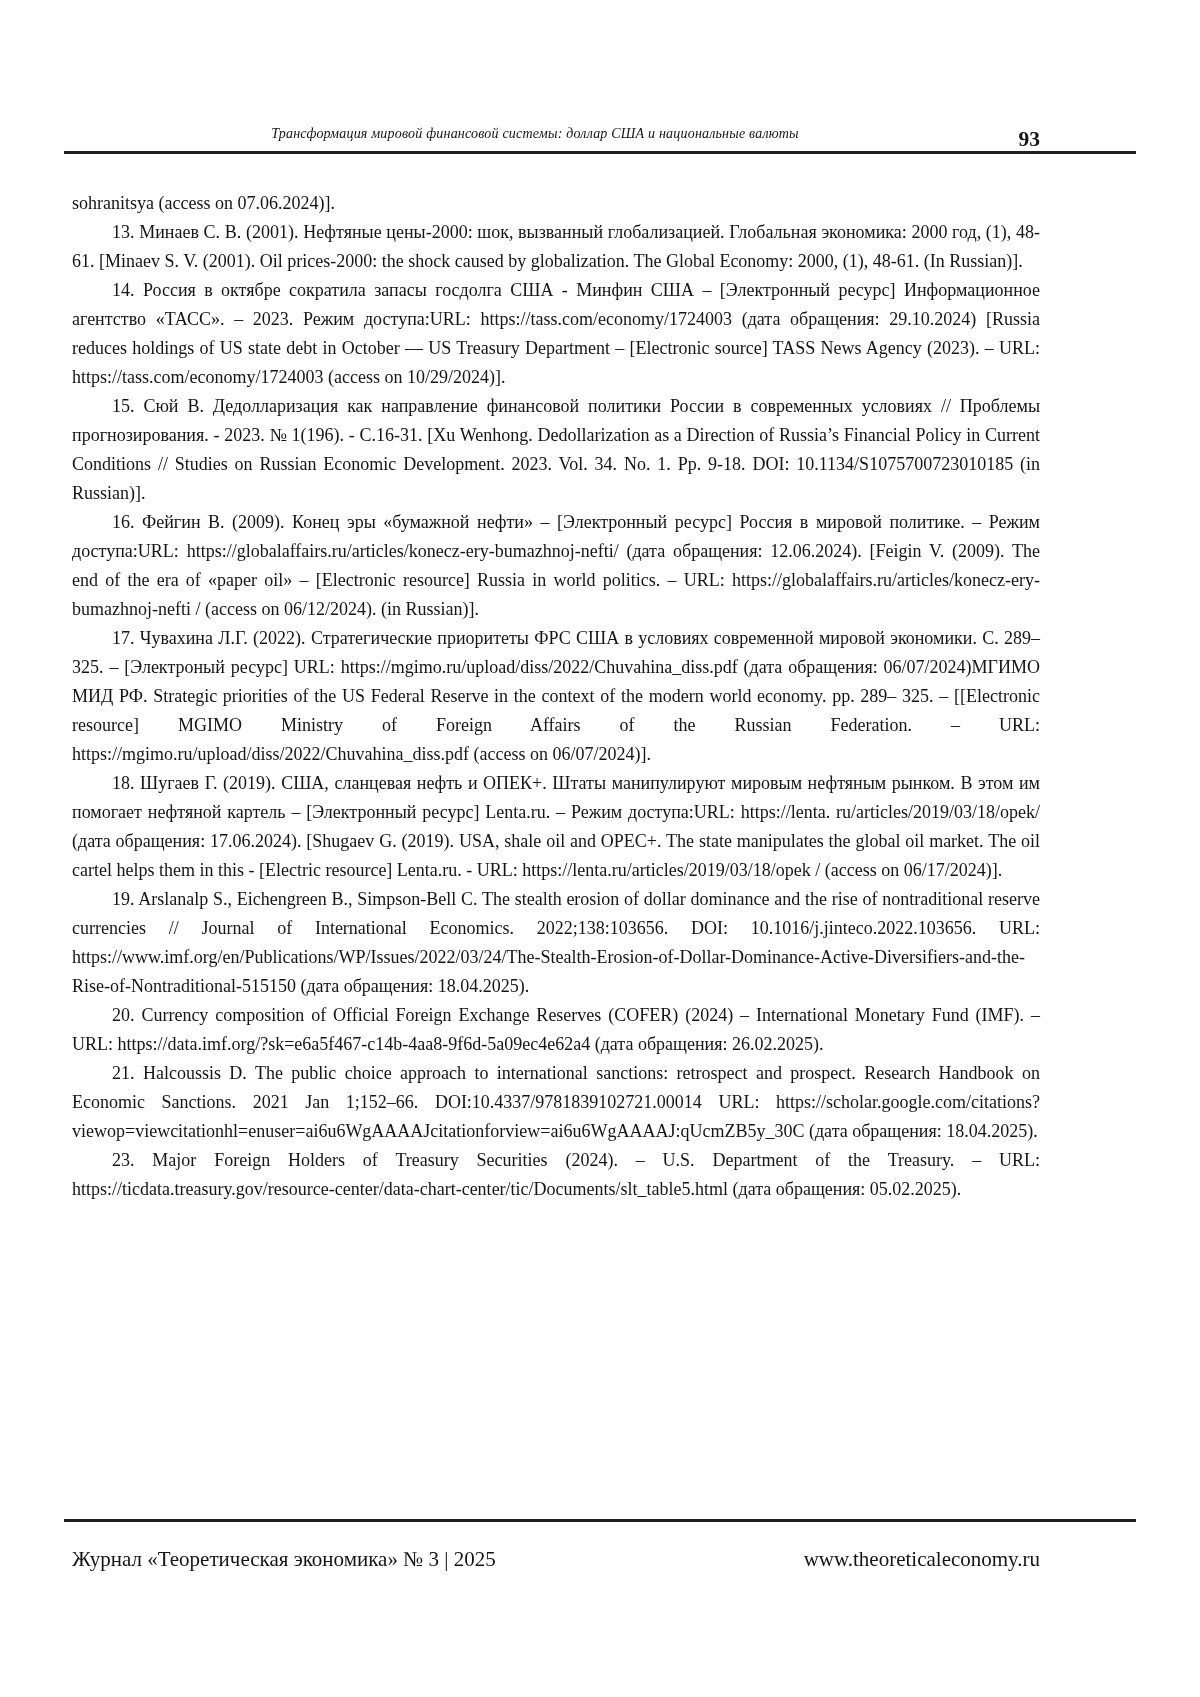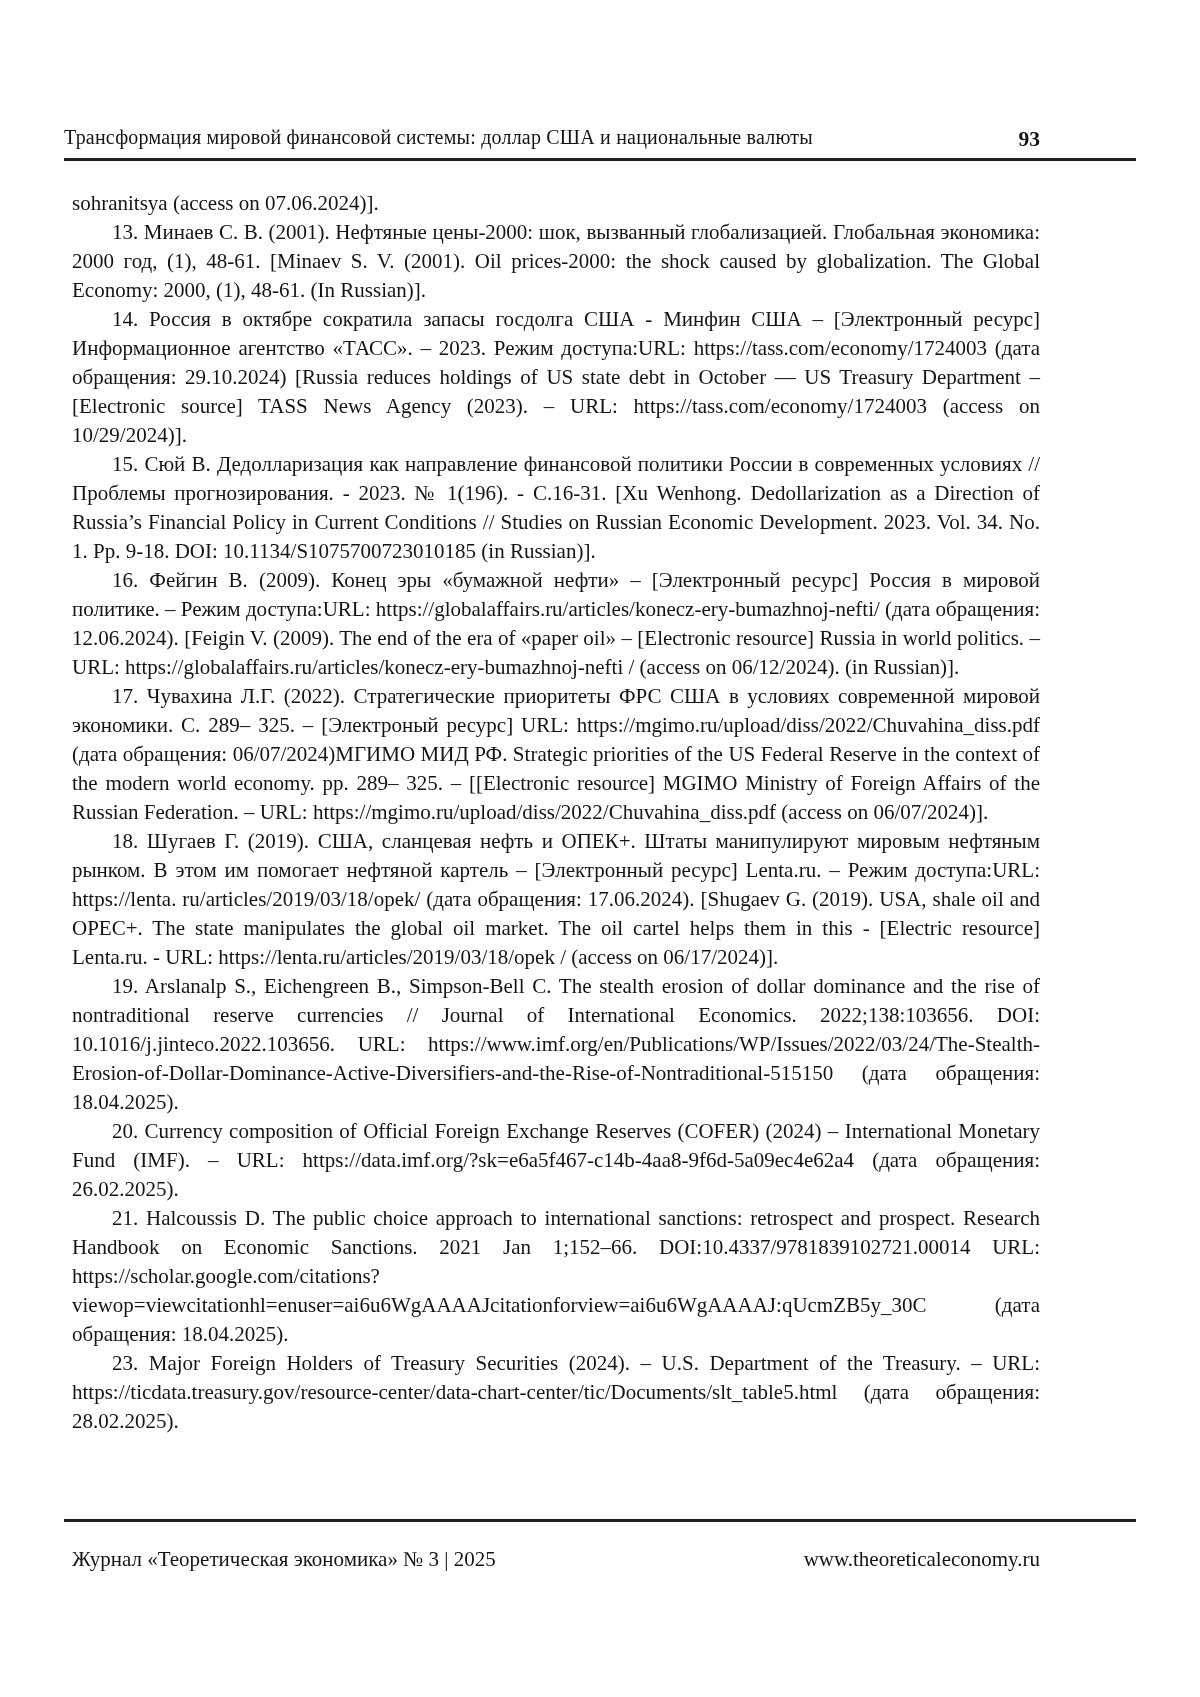--- a/index.html
+++ b/index.html
@@ -19,23 +19,24 @@
     position: absolute;
     top: 126px;
     left: 64px;
     width: 1072px;
   }
   .header-row {
     position: relative;
   }
   .running-title {
     display: block;
-    text-align: left;
+    text-align: center;
     padding-right: 130px;
-    font-size: 20px;
+    font-style: italic;
+    font-size: 14px;
     letter-spacing: 0.2px;
     white-space: nowrap;
   }
   .page-number {
     position: absolute;
     right: 96px;
     top: 1px;
     font-size: 21.5px;
     font-style: normal;
     font-weight: bold;
@@ -43,21 +44,21 @@
   .header-rule {
     margin-top: 9px;
     height: 3px;
     background: #1f1f1f;
   }
   .page-body {
     position: absolute;
     top: 189px;
     left: 72px;
     width: 968px;
-    font-size: 21px;
+    font-size: 18px;
     line-height: 29px;
     text-align: justify;
     overflow-wrap: anywhere;
   }
   .ref {
     margin: 0;
     text-indent: 40px;
   }
   .ref.continuation {
     text-indent: 0;
@@ -95,21 +96,21 @@
   <p class="ref continuation">sohranitsya (access on 07.06.2024)].</p>
   <p class="ref">13. Минаев С. В. (2001). Нефтяные цены-2000: шок, вызванный глобализацией. Глобальная экономика: 2000 год, (1), 48-61. [Minaev S. V. (2001). Oil prices-2000: the shock caused by globalization. The Global Economy: 2000, (1), 48-61. (In Russian)].</p>
   <p class="ref">14. Россия в октябре сократила запасы госдолга США - Минфин США – [Электронный ресурс] Информационное агентство «ТАСС». – 2023. Режим доступа:URL: https://tass.com/economy/1724003 (дата обращения: 29.10.2024) [Russia reduces holdings of US state debt in October — US Treasury Department – [Electronic source] TASS News Agency (2023). – URL: https://tass.com/economy/1724003 (access on 10/29/2024)].</p>
   <p class="ref">15. Сюй В. Дедолларизация как направление финансовой политики России в современных условиях // Проблемы прогнозирования. - 2023. № 1(196). - С.16-31. [Xu Wenhong. Dedollarization as a Direction of Russia’s Financial Policy in Current Conditions // Studies on Russian Economic Development. 2023. Vol. 34. No. 1. Pp. 9-18. DOI: 10.1134/S1075700723010185 (in Russian)].</p>
   <p class="ref">16. Фейгин В. (2009). Конец эры «бумажной нефти» – [Электронный ресурс] Россия в мировой политике. – Режим доступа:URL: https://globalaffairs.ru/articles/konecz-ery-bumazhnoj-nefti/ (дата обращения: 12.06.2024). [Feigin V. (2009). The end of the era of «paper oil» – [Electronic resource] Russia in world politics. – URL: https://globalaffairs.ru/articles/konecz-ery-bumazhnoj-nefti / (access on 06/12/2024). (in Russian)].</p>
   <p class="ref">17. Чувахина Л.Г. (2022). Стратегические приоритеты ФРС США в условиях современной мировой экономики. С. 289– 325. – [Электроный ресурс] URL: https://mgimo.ru/upload/diss/2022/Chuvahina_diss.pdf (дата обращения: 06/07/2024)МГИМО МИД РФ. Strategic priorities of the US Federal Reserve in the context of the modern world economy. pp. 289– 325. – [[Electronic resource] MGIMO Ministry of Foreign Affairs of the Russian Federation. – URL: https://mgimo.ru/upload/diss/2022/Chuvahina_diss.pdf (access on 06/07/2024)].</p>
   <p class="ref">18. Шугаев Г. (2019). США, сланцевая нефть и ОПЕК+. Штаты манипулируют мировым нефтяным рынком. В этом им помогает нефтяной картель – [Электронный ресурс] Lenta.ru. – Режим доступа:URL: https://lenta. ru/articles/2019/03/18/opek/ (дата обращения: 17.06.2024). [Shugaev G. (2019). USA, shale oil and OPEC+. The state manipulates the global oil market. The oil cartel helps them in this - [Electric resource] Lenta.ru. - URL: https://lenta.ru/articles/2019/03/18/opek / (access on 06/17/2024)].</p>
   <p class="ref">19. Arslanalp S., Eichengreen B., Simpson-Bell C. The stealth erosion of dollar dominance and the rise of nontraditional reserve currencies // Journal of International Economics. 2022;138:103656. DOI: 10.1016/j.jinteco.2022.103656. URL: https://www.imf.org/en/Publications/WP/Issues/2022/03/24/The-Stealth-Erosion-of-Dollar-Dominance-Active-Diversifiers-and-the-Rise-of-Nontraditional-515150 (дата обращения: 18.04.2025).</p>
   <p class="ref">20. Currency composition of Official Foreign Exchange Reserves (COFER) (2024) – International Monetary Fund (IMF). – URL: https://data.imf.org/?sk=e6a5f467-c14b-4aa8-9f6d-5a09ec4e62a4 (дата обращения: 26.02.2025).</p>
   <p class="ref">21. Halcoussis D. The public choice approach to international sanctions: retrospect and prospect. Research Handbook on Economic Sanctions. 2021 Jan 1;152–66. DOI:10.4337/9781839102721.00014 URL: https://scholar.google.com/citations?viewop=viewcitationhl=enuser=ai6u6WgAAAAJcitationforview=ai6u6WgAAAAJ:qUcmZB5y_30C (дата обращения: 18.04.2025).</p>
-  <p class="ref">23. Major Foreign Holders of Treasury Securities (2024). – U.S. Department of the Treasury. – URL: https://ticdata.treasury.gov/resource-center/data-chart-center/tic/Documents/slt_table5.html (дата обращения: 28.02.2025).</p>
+  <p class="ref">23. Major Foreign Holders of Treasury Securities (2024). – U.S. Department of the Treasury. – URL: https://ticdata.treasury.gov/resource-center/data-chart-center/tic/Documents/slt_table5.html (дата обращения: 05.02.2025).</p>
 </main>
 
 <footer class="page-footer">
   <div class="footer-rule"></div>
   <div class="footer-row">
     <span>Журнал «Теоретическая экономика» № 3 | 2025</span>
     <span>www.theoreticaleconomy.ru</span>
   </div>
 </footer>
 

